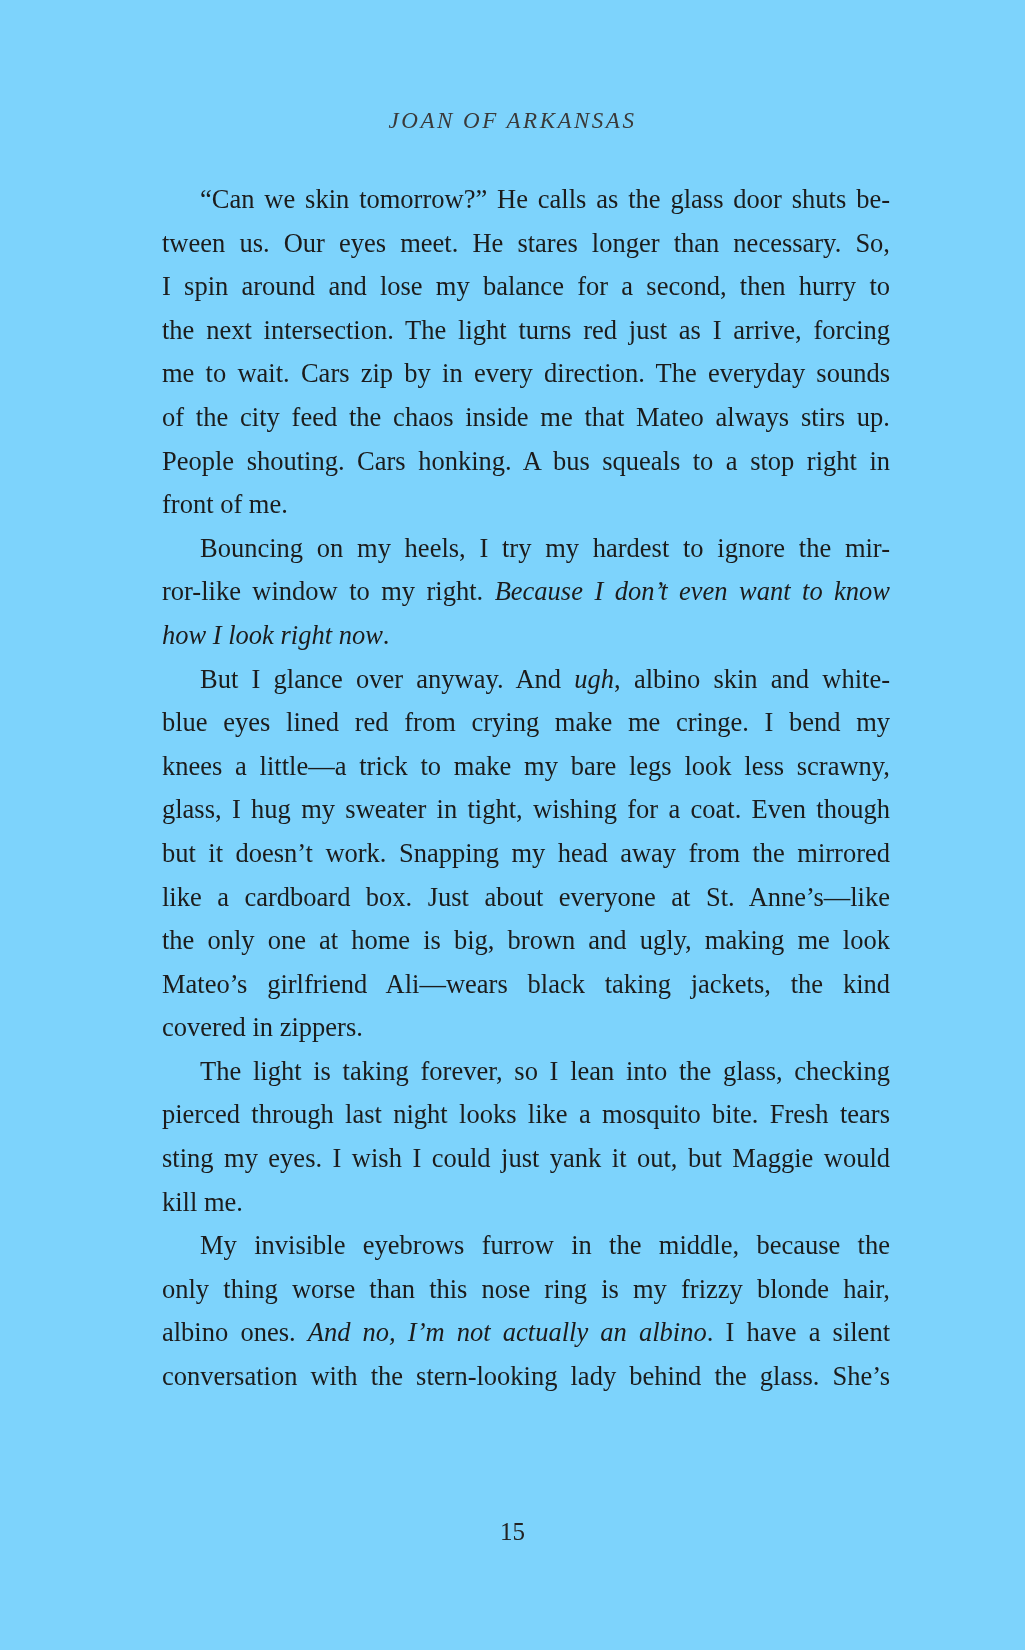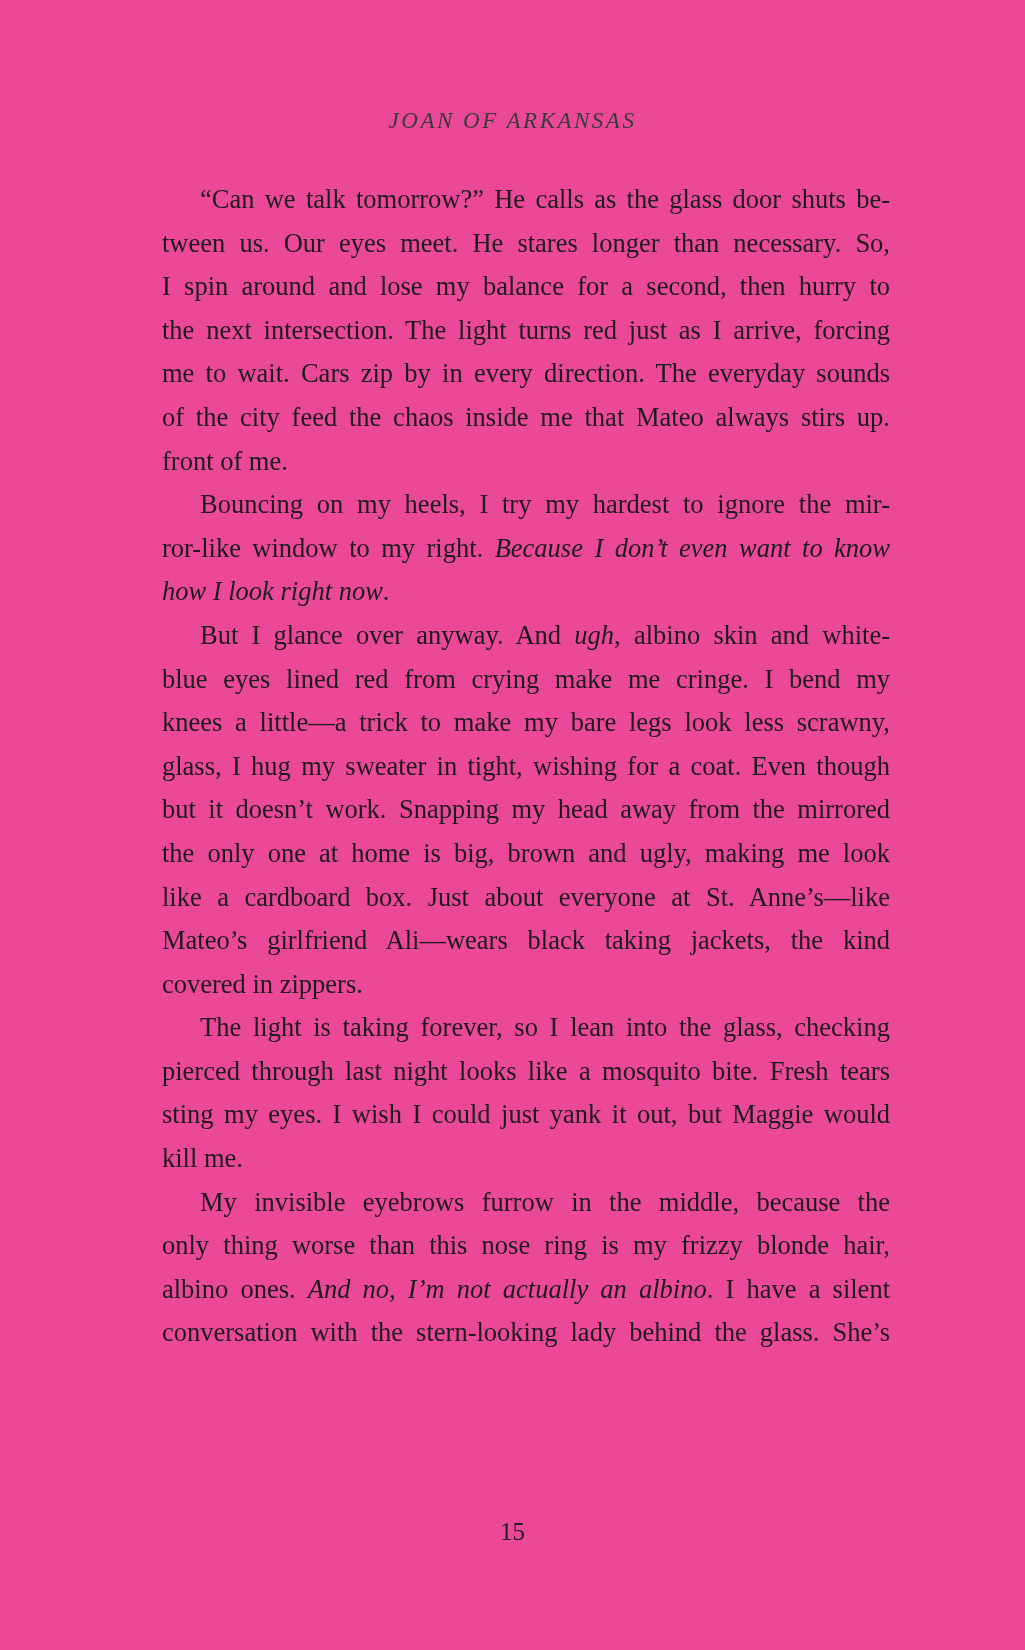--- a/index.html
+++ b/index.html
@@ -1,17 +1,17 @@
 <!DOCTYPE html>
 <html><head>
 <meta charset="utf-8">
 <style>
   html, body { margin: 0; padding: 0; background: #ffffff; }
   body { width: 1025px; height: 1650px; position: relative; overflow: hidden; }
-  .page { position: absolute; left: 0; top: 0; width: 1025px; height: 1650px; background: #ec4899; }
+  .page { position: absolute; left: 0; top: 0; width: 1025px; height: 1650px; background: #7dd3fc; }
   .running-head {
     position: absolute; top: 108px; left: 0; width: 1025px; text-align: center;
     font-family: "Liberation Serif", "DejaVu Serif", serif; font-style: italic;
     font-size: 23px; letter-spacing: 2.5px; color: #3a3a3a;
   }
   .body-text {
     position: absolute; top: 178px; left: 162px; width: 728px;
     font-family: "Liberation Serif", "DejaVu Serif", serif;
     font-size: 26.5px; color: #1c1c1c;
   }
@@ -26,37 +26,38 @@
     position: absolute; top: 1518px; left: 0; width: 1025px; text-align: center;
     font-family: "Liberation Serif", "DejaVu Serif", serif; font-size: 25px; color: #222;
   }
 </style>
 </head>
 <body>
 
 <div class="page">
   <div class="running-head">JOAN OF ARKANSAS</div>
   <div class="body-text" id="body-text">
-      <div class="line indent"><span>“Can we talk tomorrow?” He calls as the glass door shuts be-</span></div>
+      <div class="line indent"><span>“Can we skin tomorrow?” He calls as the glass door shuts be-</span></div>
       <div class="line"><span>tween us. Our eyes meet. He stares longer than necessary. So,</span></div>
       <div class="line"><span>I spin around and lose my balance for a second, then hurry to</span></div>
       <div class="line"><span>the next intersection. The light turns red just as I arrive, forcing</span></div>
       <div class="line"><span>me to wait. Cars zip by in every direction. The everyday sounds</span></div>
       <div class="line"><span>of the city feed the chaos inside me that Mateo always stirs up.</span></div>
+      <div class="line"><span>People shouting. Cars honking. A bus squeals to a stop right in</span></div>
       <div class="line last"><span>front of me.</span></div>
       <div class="line indent"><span>Bouncing on my heels, I try my hardest to ignore the mir-</span></div>
       <div class="line"><span>ror-like window to my right. </span><span class="it">Because I don’t even want to know</span></div>
       <div class="line last"><span class="it">how I look right now</span><span>.</span></div>
       <div class="line indent"><span>But I glance over anyway. And </span><span class="it">ugh</span><span>, albino skin and white-</span></div>
       <div class="line"><span>blue eyes lined red from crying make me cringe. I bend my</span></div>
       <div class="line"><span>knees a little—a trick to make my bare legs look less scrawny,</span></div>
       <div class="line"><span>glass, I hug my sweater in tight, wishing for a coat. Even though</span></div>
       <div class="line"><span>but it doesn’t work. Snapping my head away from the mirrored</span></div>
+      <div class="line"><span>like a cardboard box. Just about everyone at St. Anne’s—like</span></div>
       <div class="line"><span>the only one at home is big, brown and ugly, making me look</span></div>
-      <div class="line"><span>like a cardboard box. Just about everyone at St. Anne’s—like</span></div>
       <div class="line"><span>Mateo’s girlfriend Ali—wears black taking jackets, the kind</span></div>
       <div class="line last"><span>covered in zippers.</span></div>
       <div class="line indent"><span>The light is taking forever, so I lean into the glass, checking</span></div>
       <div class="line"><span>pierced through last night looks like a mosquito bite. Fresh tears</span></div>
       <div class="line"><span>sting my eyes. I wish I could just yank it out, but Maggie would</span></div>
       <div class="line last"><span>kill me.</span></div>
       <div class="line indent"><span>My invisible eyebrows furrow in the middle, because the</span></div>
       <div class="line"><span>only thing worse than this nose ring is my frizzy blonde hair,</span></div>
       <div class="line"><span>albino ones. </span><span class="it">And no, I’m not actually an albino</span><span>. I have a silent</span></div>
       <div class="line"><span>conversation with the stern-looking lady behind the glass. She’s</span></div>

